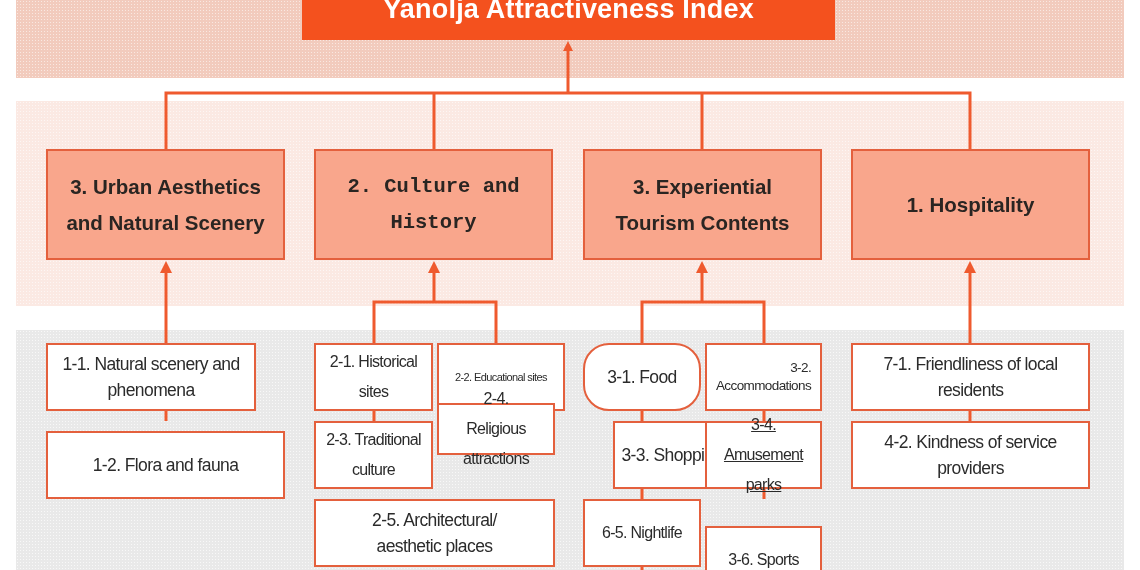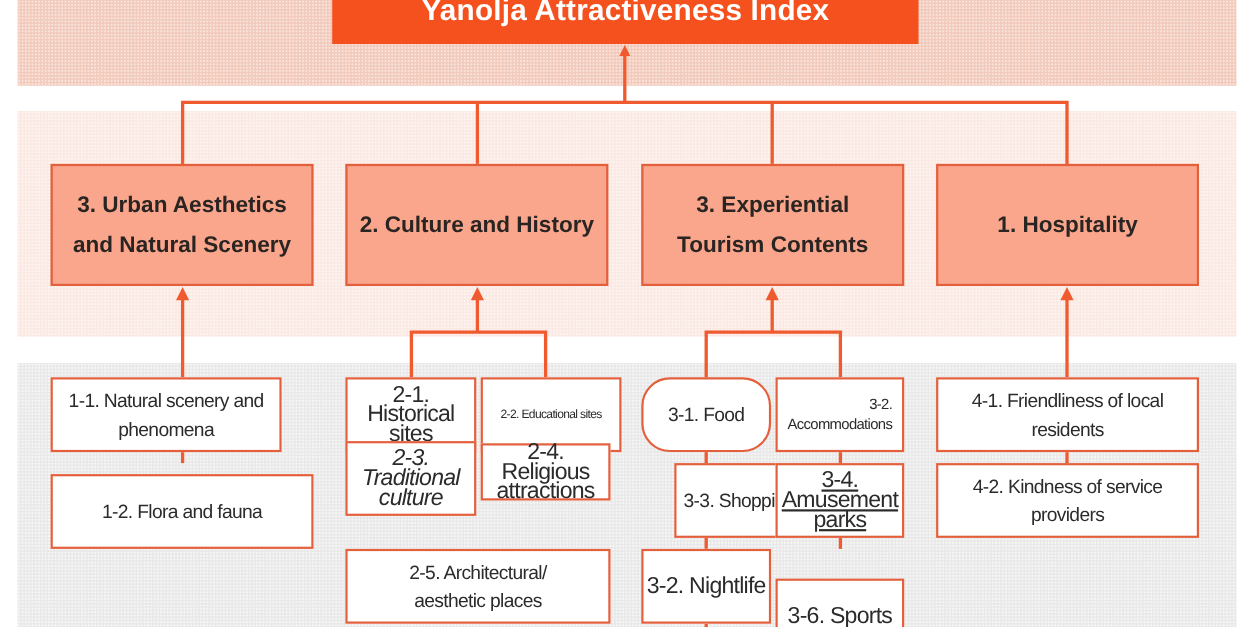--- a/index.html
+++ b/index.html
@@ -42,21 +42,21 @@
     color: #2a2522; font-weight: bold; font-size: 20.5px; line-height: 36px;
     padding: 0 6px;
   }
   .sub {
     position: absolute; box-sizing: border-box;
     background: #ffffff; border: 2px solid #e4603d;
     display: flex; align-items: center; justify-content: center; text-align: center;
     color: #2b2b2b; font-size: 17.5px; line-height: 26px; letter-spacing: -0.6px;
     padding: 0 2px;
   }
-  .sub.small { font-size: 21px; line-height: 18px; letter-spacing: -0.7px; }
+  .sub.small { font-size: 16px; line-height: 30px; letter-spacing: -0.7px; }
   .sub.xsmall { font-size: 13.5px; line-height: 18px; letter-spacing: -0.6px; }
   svg.connectors { position: absolute; left: 0; top: 0; pointer-events: none; }
 </style>
 </head>
 <body>
 
 <div class="band band-top"></div>
 <div class="band band-mid"></div>
 <div class="band band-bot"></div>
 
@@ -99,34 +99,34 @@
     <path d="M166,261 l-6,12 h12 z"></path>
     <path d="M434,261 l-6,12 h12 z"></path>
     <path d="M702,261 l-6,12 h12 z"></path>
     <path d="M970,261 l-6,12 h12 z"></path>
   </g>
 </svg>
 
 <div class="title-box">Yanolja Attractiveness Index</div>
 
 <div class="cat" style="left:46px;">3. Urban Aesthetics and Natural Scenery</div>
-<div class="cat" style="left:314px;">2. Culture and History</div>
+<div class="cat" style="left:314px;font-family:Liberation Mono, monospace;">2. Culture and History</div>
 <div class="cat" style="left:583px;">3. Experiential Tourism Contents</div>
 <div class="cat" style="left:851px;">1. Hospitality</div>
 
 <div class="sub" style="left:46px; top:343px; width:210px; height:68px;">1-1. Natural scenery and phenomena</div>
 <div class="sub" style="left:46px; top:421px; width:239px; height:68px;margin-top:10px;">1-2. Flora and fauna</div>
 
 <div class="sub small" style="left:314px; top:343px; width:119px; height:68px; padding:0 10px;">2-1. Historical sites</div>
 <div class="sub xsmall" style="left:437px; top:343px; width:128px; height:68px; padding:0 14px; font-size:11px; line-height:21px;">2-2. Educational sites</div>
-<div class="sub small" style="left:314px; top:401px; width:119px; height:68px;font-style:italic;">2-3. Traditional culture</div>
+<div class="sub small" style="left:314px; top:421px; width:119px; height:68px;">2-3. Traditional culture</div>
 <div class="sub small" style="left:437px; top:403px; width:118px; height:52px; padding:0 22px;">2-4. Religious attractions</div>
 <div class="sub" style="left:314px; top:499px; width:241px; height:68px; padding:16px 34px;">2-5. Architectural/ aesthetic places</div>
 
 <div class="sub" style="left:583px; top:343px; width:118px; height:68px;border-radius:26px;">3-1. Food</div>
 <div class="sub xsmall" style="left:705px; top:343px; width:117px; height:68px; padding:0 16px;text-align:right;">3-2. Accommodations</div>
 <div class="sub" style="left:613px; top:421px; width:118px; height:68px;">3-3. Shopping</div>
 <div class="sub small" style="left:705px; top:421px; width:117px; height:68px; padding:0 12px;text-decoration:underline;">3-4. Amusement parks</div>
-<div class="sub small" style="left:583px; top:499px; width:118px; height:68px;">3-2. Nightlife</div>
+<div class="sub small" style="left:583px; top:499px; width:118px; height:68px;">6-5. Nightlife</div>
 <div class="sub small" style="left:705px; top:499px; width:117px; height:68px;margin-top:27px;">3-6. Sports</div>
 
-<div class="sub" style="left:851px; top:343px; width:239px; height:68px; padding:0 30px;">4-1. Friendliness of local residents</div>
+<div class="sub" style="left:851px; top:343px; width:239px; height:68px; padding:0 30px;">7-1. Friendliness of local residents</div>
 <div class="sub" style="left:851px; top:421px; width:239px; height:68px; padding:0 26px;">4-2. Kindness of service providers</div>
 
 </body></html>

